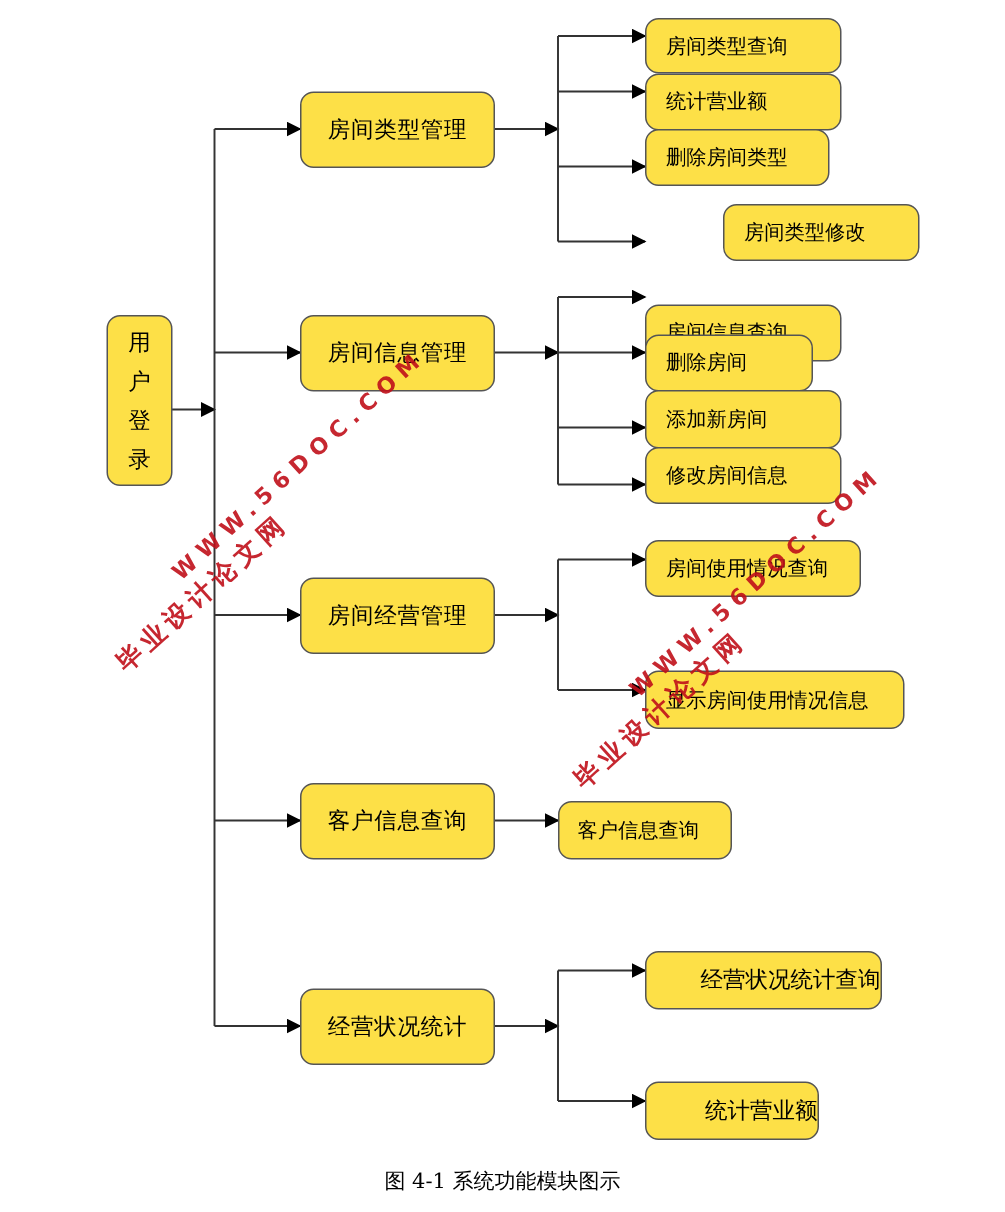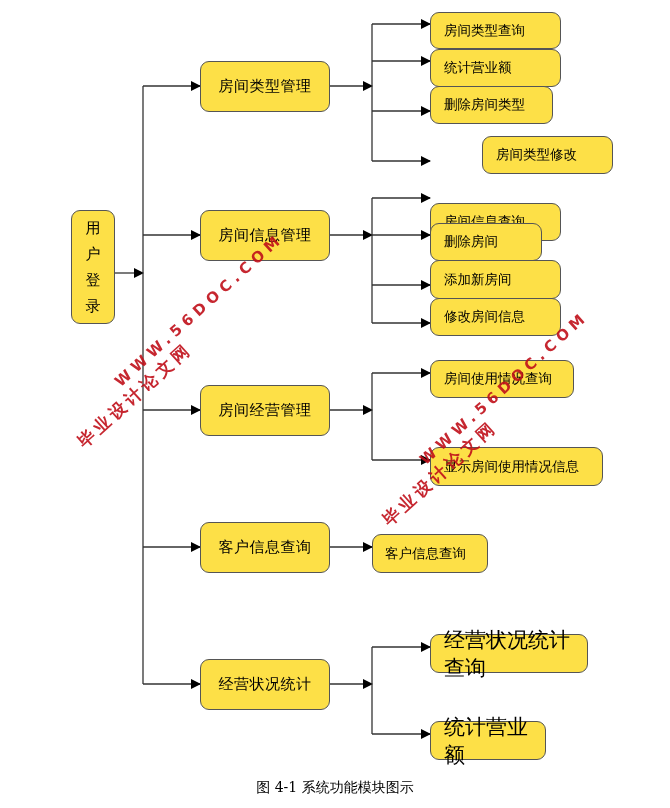--- a/index.html
+++ b/index.html
@@ -2,21 +2,21 @@
 <html><head>
 <meta charset="utf-8">
 <style>
   html, body { margin:0; padding:0; background:#ffffff; }
   body { width:670px; height:808px; position:relative; overflow:hidden;
          font-family: "DejaVu Sans", "Liberation Sans", sans-serif; color:#000; }
   .box { position:absolute; box-sizing:border-box; border:1.3px solid #555;
          border-radius:9px; background:#fde047; display:flex; align-items:center; }
   .l2 { font-size:15px; justify-content:center; letter-spacing:0.5px; }
   .l3 { font-size:13.5px; padding-left:13px; }
-  .l3.big { font-size:21px; }
+  .l3.big { font-size:15px;justify-content:flex-end; }
   .login { flex-direction:column; justify-content:center; font-size:15px; line-height:26px; }
   svg.wires { position:absolute; left:0; top:0; }
   .caption { position:absolute; left:0; width:670px; top:779px; text-align:center;
              font-size:14px; font-family:"DejaVu Serif", "Liberation Serif", serif; }
   .wm { position:absolute; color:#c0101a; font-weight:bold; white-space:nowrap;
         transform-origin:left bottom; font-family:"DejaVu Sans", sans-serif; opacity:0.9; }
   .wm .cn { font-size:17px; letter-spacing:4px; }
   .wm .en { font-size:15px; letter-spacing:5px; }
 </style>
 </head>

